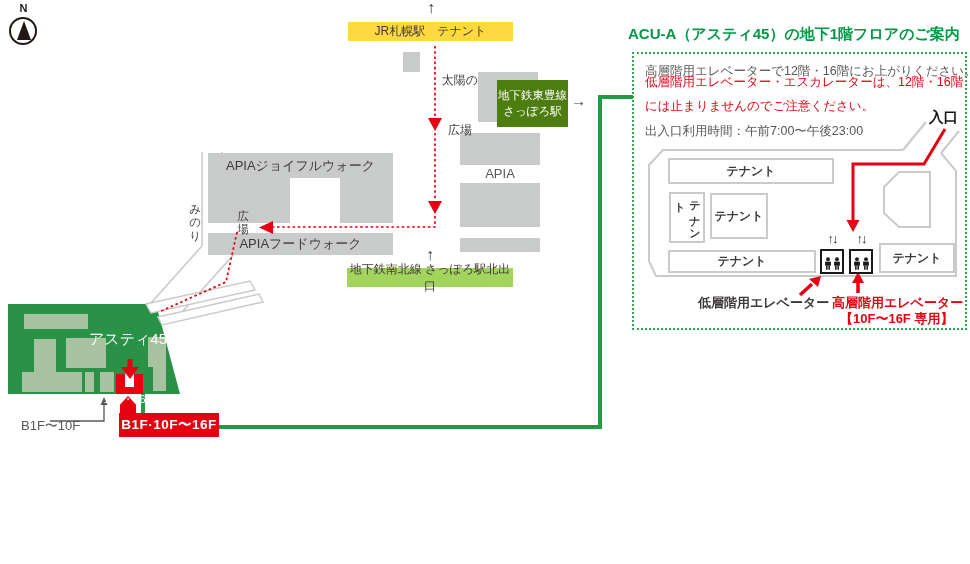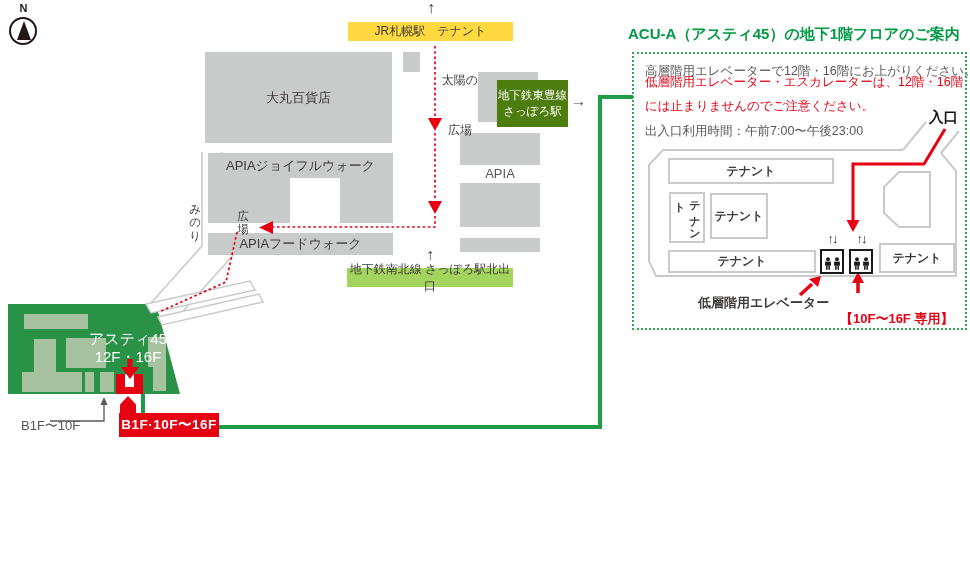--- a/index.html
+++ b/index.html
@@ -15,21 +15,21 @@
   .station{position:absolute;z-index:4;display:flex;align-items:center;justify-content:center;
            text-align:center;box-sizing:border-box;}
   .jr{background:#ffd93f;color:#3e3a39;font-size:12px;}
   .toho{background:#4d7c0f;color:#fff;font-size:11.5px;line-height:1.35;}
   .namboku{background:#a3d45e;color:#3e3a39;font-size:12px;}
   
   .arrow-glyph{position:absolute;z-index:4;color:#3e3a39;font-size:16px;font-weight:700;}
   
   .acu-name{position:absolute;z-index:4;color:#fff;font-weight:700;font-size:23px;text-align:center;}
   .acu-sub{position:absolute;z-index:4;color:#fff;font-size:15px;text-align:center;}
-  .acu-floors{position:absolute;z-index:4;color:#fff;font-size:15px;text-align:center;}
+  .acu-floors{position:absolute;z-index:4;color:#fff;font-size:11px;text-align:center;margin-top:44px;}
   .badge{position:absolute;z-index:4;background:#e60012;color:#fff;font-weight:700;font-size:13.5px;
          display:flex;align-items:center;justify-content:center;letter-spacing:.5px;}
   
   .panel-title{position:absolute;z-index:4;color:#009944;font-weight:700;font-size:15px;white-space:nowrap;}
   .panel-box{position:absolute;z-index:1;border:2px dotted #33a650;background:#fff;box-sizing:border-box;}
   .info{position:absolute;z-index:4;font-size:12.5px;white-space:nowrap;}
   .gray-t{color:#595757;} .red-t{color:#e60012;}
   .entrance{position:absolute;z-index:4;font-weight:700;font-size:14.5px;color:#111;}
   .tenant{position:absolute;background:#fff;border:2px solid #c9caca;color:#3e3a39;font-weight:700;
           font-size:12px;display:flex;align-items:center;justify-content:center;z-index:4;box-sizing:border-box;}
@@ -54,23 +54,20 @@
 <body>
 
 <div class="stage">
 
   <div class="compass">
     <div class="compass-n">N</div>
     <div class="compass-circle"></div>
     <div class="compass-needle"></div>
   </div>
 
-  <div class="bld" style="left:205px;top:52px;width:187px;height:91px;">
-    <span>大丸百貨店</span>
-  </div>
   <div class="bld" style="left:403px;top:52px;width:17px;height:20px;"></div>
   <div class="bld" style="left:208px;top:153px;width:185px;height:25px;">
     <span>APIAジョイフルウォーク</span>
   </div>
   <div class="bld" style="left:208px;top:178px;width:82px;height:45px;"></div>
   <div class="bld" style="left:340px;top:178px;width:53px;height:45px;"></div>
   <div class="bld" style="left:208px;top:233px;width:185px;height:22px;">
     <span>APIAフードウォーク</span>
   </div>
   <div class="bld" style="left:478px;top:72px;width:60px;height:50px;"></div>
@@ -227,15 +224,16 @@
     </svg>
     <svg class="person" viewBox="0 0 10 16">
       <circle cx="5" cy="2.6" r="2.4"></circle>
         <rect x="1.4" y="5.6" width="7.2" height="5.2"></rect>
       <rect x="2.6" y="10.8" width="1.9" height="5"></rect>
         <rect x="5.5" y="10.8" width="1.9" height="5"></rect>
     </svg>
   </div>
 
   <div class="ev-label" style="left:698px;top:294px;color:#3e3a39;">低層階用エレベーター</div>
+  <div class="ev-label" style="left:832px;top:294px;color:#e60012;">高層階用エレベーター</div>
   <div class="ev-label" style="left:840px;top:310px;color:#e60012;">【10F〜16F 専用】</div>
 
 </div>
 
 </body></html>

